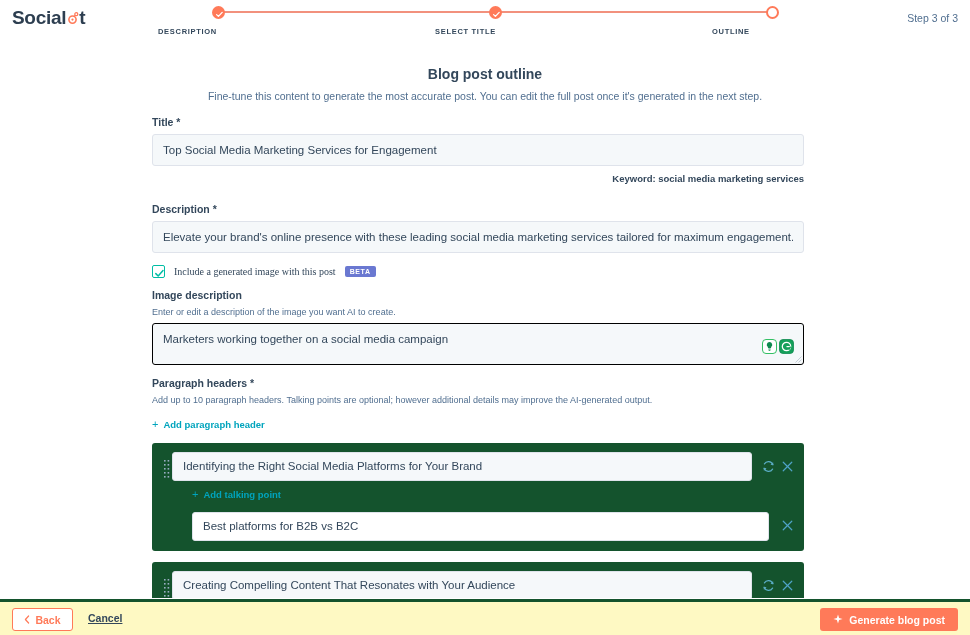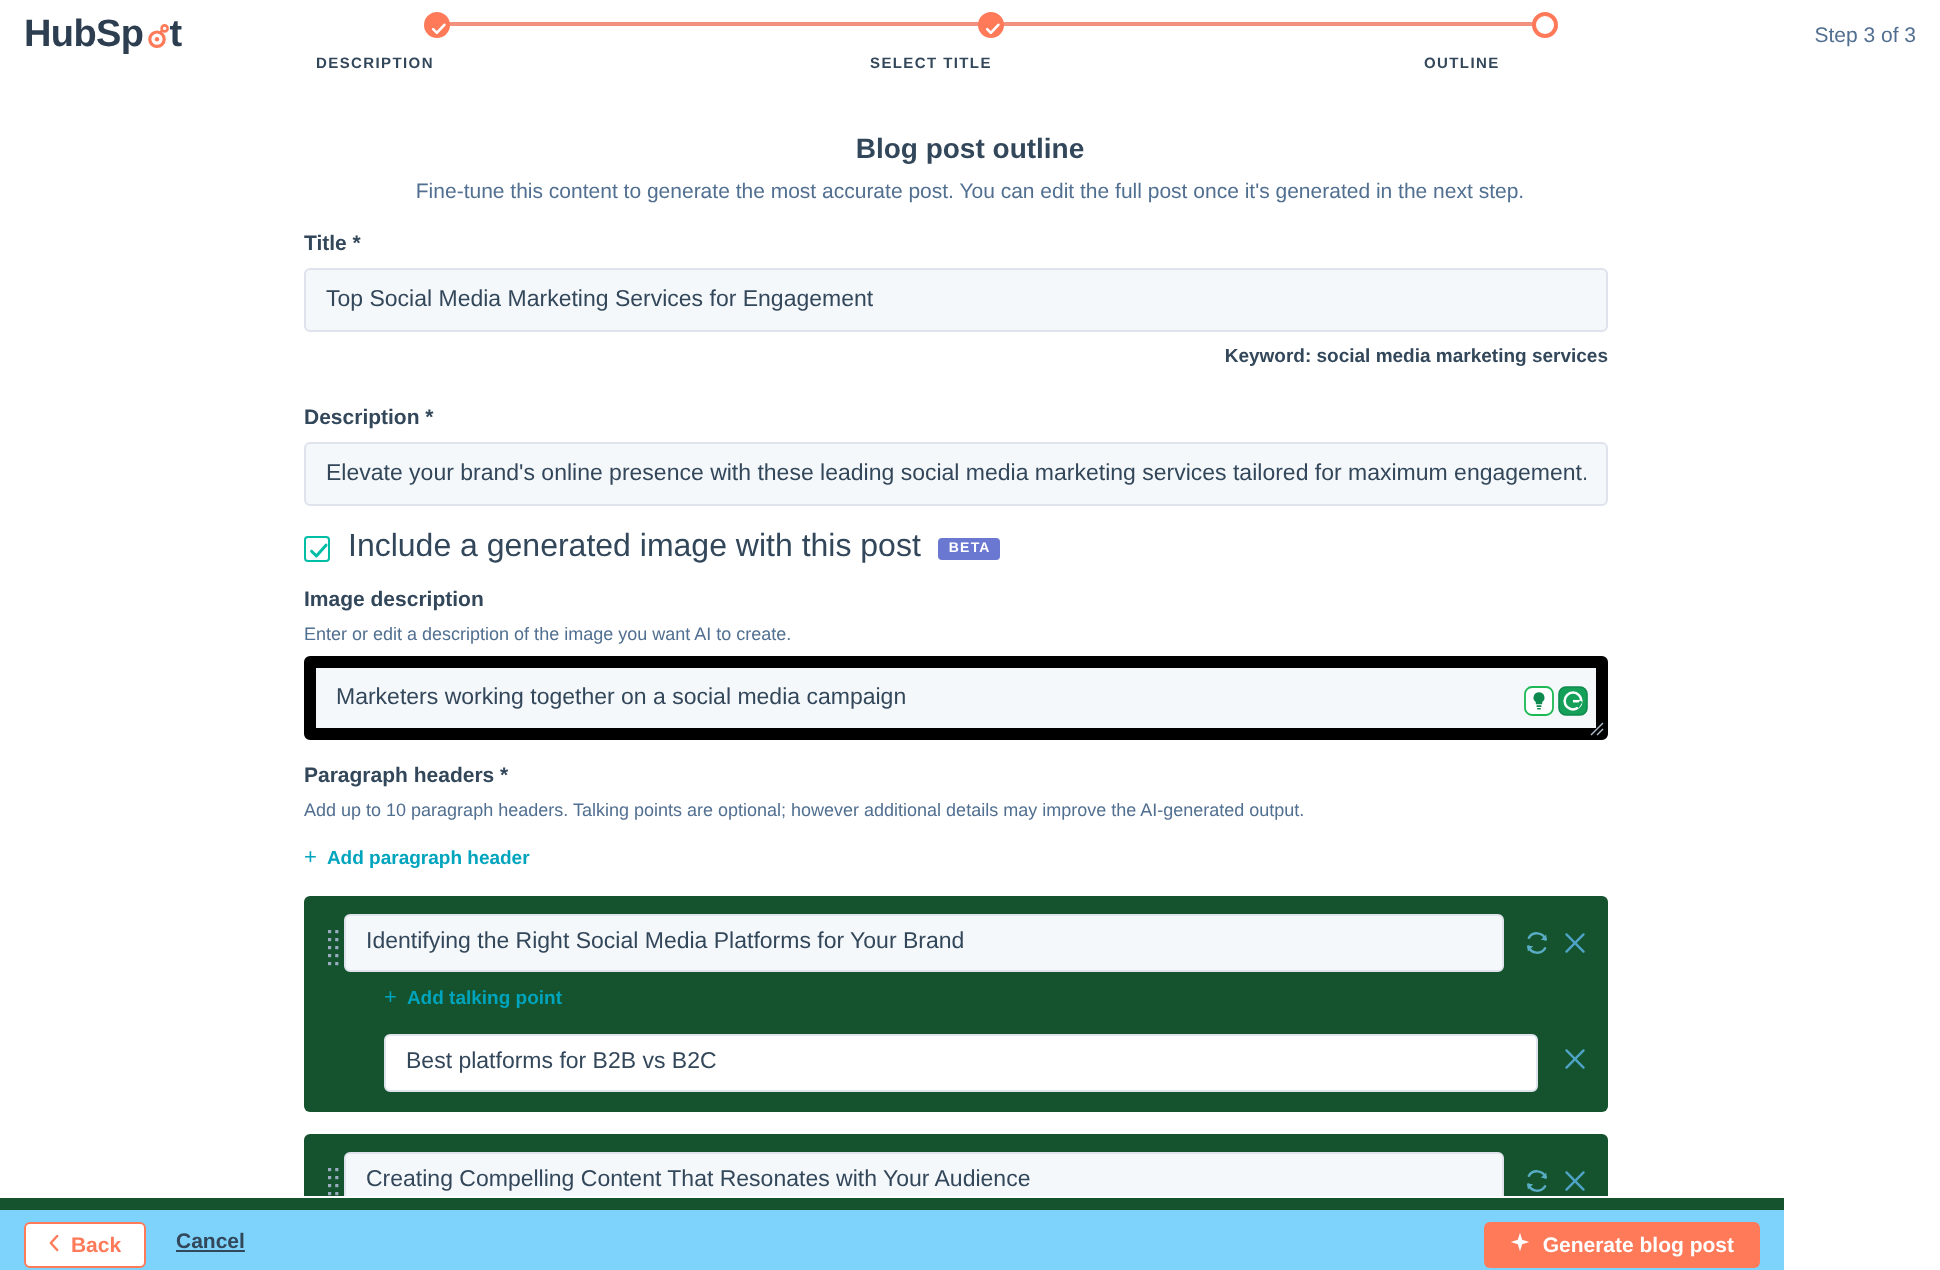--- a/index.html
+++ b/index.html
@@ -176,43 +176,44 @@
     height: 13px;
     border: 1.5px solid #00bda5;
     border-radius: 2px;
     background: #ffffff;
     position: relative;
     margin-right: 9px;
     flex: 0 0 auto;
   }
   .checkbox svg { position: absolute; left: 1px; top: 1.5px; }
   .check-label {
-    font-size: 16px;
-    color: #33475b;
+    font-size: 10px;
+    color: #33475b;
+    font-family: Liberation Serif, serif;
   }
   .beta-badge {
     display: inline-block;
     margin-left: 9px;
     background: #6a78d1;
     color: #ffffff;
     font-size: 7px;
     font-weight: 700;
     letter-spacing: 0.6px;
     padding: 2px 5px 2px 5px;
     border-radius: 2px;
     vertical-align: 2px;
   }
 
   
   .textarea-wrap { position: relative; }
   .textarea-box {
     width: 100%;
     height: 42px;
     background: #f5f8fa;
-    border: 6px solid #000000;
+    border: 1px solid #000000;
     border-radius: 3px;
     padding: 8px 10px;
     font-size: 11.5px;
     color: #33475b;
     line-height: 14px;
     position: relative;
   }
   .grammarly {
     position: absolute;
     right: 10px;
@@ -297,24 +298,24 @@
     margin-left: 20px;
   }
   .trow .pinput { background: #ffffff; }
   .trow .icons { padding-left: 12px; }
 
   
   .footer {
     position: absolute;
     left: 0;
     bottom: 0;
-    width: 892px;
+    width: 970px;
     height: 36px;
-    background: #7dd3fc;
-    border-top: 6px solid #14532d;
+    background: #fef9c3;
+    border-top: 3px solid #14532d;
   }
   .btn-back {
     position: absolute;
     left: 12px;
     top: 6px;
     width: 61px;
     height: 23px;
     border: 1px solid #ff7a59;
     border-radius: 3px;
     background: #ffffff;
@@ -371,21 +372,21 @@
   }
 </style>
 </head>
 <body>
 
 <div class="page">
 
   <div class="topbar">
 
     <div class="logo">
-      <span>HubSp</span>
+      <span>Social</span>
         <span class="sprocket">
           <svg width="13" height="13" viewBox="0 0 13 13">
             <circle cx="6.5" cy="7.6" r="3.6" fill="none" stroke="#ff7a59" stroke-width="1.6"></circle>
             <circle cx="6.5" cy="7.6" r="1.1" fill="#ff7a59"></circle>
             <circle cx="10.3" cy="2.2" r="1.5" fill="none" stroke="#ff7a59" stroke-width="1.3"></circle>
             <line x1="8.9" y1="3.4" x2="7.9" y2="4.8" stroke="#ff7a59" stroke-width="1.3"></line>
           </svg>
         </span>
         <span>t</span>
     </div>

